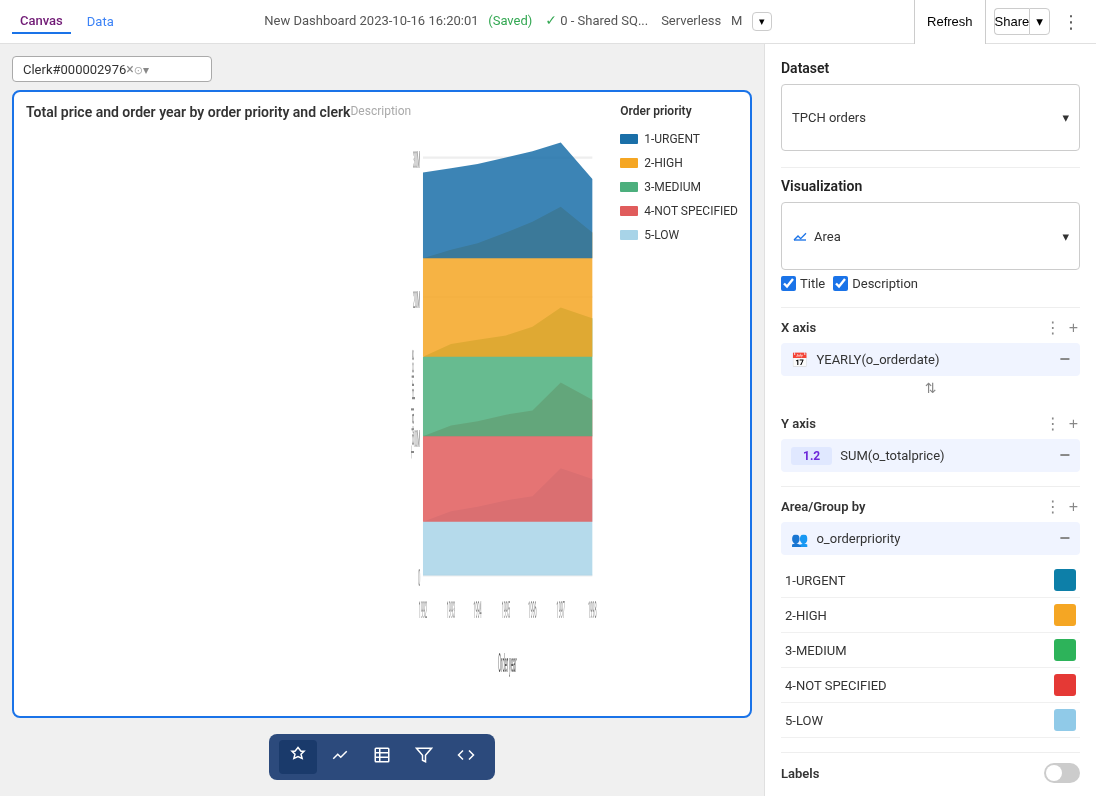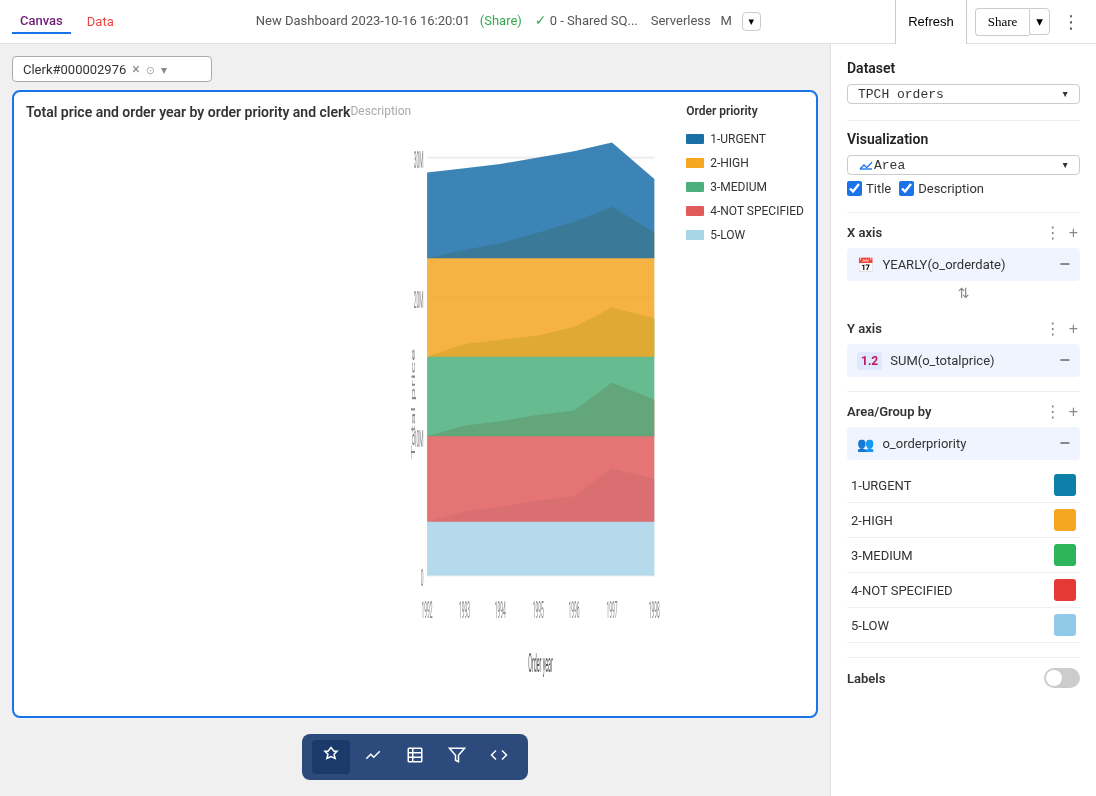--- a/index.html
+++ b/index.html
@@ -1,39 +1,39 @@
 <!DOCTYPE html>
 <html><head>
   <meta charset="utf-8">
   <style>
     * { box-sizing: border-box; margin: 0; padding: 0; }
     body { font-family: -apple-system, BlinkMacSystemFont, 'Segoe UI', Roboto, sans-serif; font-size: 13px; background: #f5f5f5; color: #333; width: 1096px; height: 796px; overflow: hidden; }
 
     
     .header { display: flex; align-items: center; height: 44px; background: #fff; border-bottom: 1px solid #e0e0e0; padding: 0 12px; gap: 8px; }
-    .tab { padding: 4px 8px; cursor: pointer; font-size: 13px; color: #ef4444; }
+    .tab { padding: 4px 8px; cursor: pointer; font-size: 13px; color: #3b82f6; }
     .tab.active { color: #701a75; border-bottom: 2px solid #1a73e8; font-weight: 500; }
     .header-title { flex: 1; text-align: center; font-size: 13px; color: #555; }
     .header-badge { color: #34a853; font-size: 13px; }
     .header-right { display: flex; align-items: center; gap: 8px; }
     .btn { border: 1px solid #ccc; border-radius: 4px; padding: 18px 12px; font-size: 13px; background: #fff; cursor: pointer; }
     .btn-share { display: flex; align-items: center; gap: 0; }
-    .btn-share-main { border: 1px solid #ccc; border-right: none; border-radius: 4px 0 0 4px; padding: 5px 12px; background: #fff; cursor: pointer; font-size: 13px; font-family: Liberation Serif, serif; }
+    .btn-share-main { border: 1px solid #ccc; border-right: none; border-radius: 4px 0 0 4px; padding: 5px 0; background: #fff; cursor: pointer; font-size: 13px; }
     .btn-share-caret { border: 1px solid #ccc; border-radius: 0 4px 4px 0; padding: 5px 6px; background: #fff; cursor: pointer; }
     .btn-more { border: none; background: none; cursor: pointer; font-size: 18px; color: #555; padding: 4px; }
 
     
     .main { display: flex; height: calc(796px - 44px); }
 
     
     .canvas-area { flex: 1; background: #f0f0f0; display: flex; flex-direction: column; padding: 12px; gap: 8px; overflow: hidden; }
 
     
     .filter-bar { display: flex; gap: 8px; }
-    .filter-tag { display: flex; align-items: flex-end; border: 1px solid #aaa; border-radius: 4px; padding: 4px 10px; background: #fff; font-size: 13px; gap: 6px; min-width: 200px; }
+    .filter-tag { display: flex; align-items: flex-end; border: 1px solid #aaa; border-radius: 4px; padding: 4px 10px; background: #fff; font-size: 13px; min-width: 200px; }
     .filter-clear { color: #888; cursor: pointer; font-size: 14px; }
     .filter-arrow { color: #888; cursor: pointer; font-size: 12px; }
 
     
     .chart-container { background: #fff; border: 2px solid #1a73e8; border-radius: 8px; padding: 12px; flex: 1; display: flex; flex-direction: row; min-height: 0; }
     .chart-title { font-size: 14px; font-weight: 600; margin-bottom: 4px; }
     .chart-desc { font-size: 12px; color: #aaa; margin-bottom: 8px; }
     .chart-body { flex: 1; display: flex; min-height: 0; }
     .chart-svg-wrap { flex: 1; min-height: 0; }
     .chart-legend { display: flex; flex-direction: column; justify-content: flex-start; gap: 10px; padding-left: 16px; min-width: 130px; font-size: 12px; }
@@ -41,25 +41,25 @@
     .legend-color { width: 18px; height: 10px; border-radius: 1px; flex-shrink: 0; }
     .legend-title { font-weight: 600; font-size: 12px; margin-bottom: 4px; }
 
     
     .bottom-toolbar { display: flex; justify-content: center; padding: 8px 0 4px 0; }
     .toolbar-panel { background: #2c4a7c; border-radius: 8px; display: flex; align-items: center; padding: 6px 10px; gap: 4px; }
     .toolbar-btn { background: none; border: none; padding: 6px 10px; cursor: pointer; border-radius: 4px; color: #fff; font-size: 16px; }
     .toolbar-btn.active { background: #1a3a6b; }
 
     
-    .right-panel { width: 266px; background: #fff; border-left: 1px solid #e0e0e0; padding: 16px; overflow-y: auto; }
+    .right-panel { width: 332px; background: #fff; border-left: 1px solid #e0e0e0; padding: 16px; overflow-y: auto; }
     .panel-section { margin-bottom: 16px; }
     .panel-label { font-size: 14px; font-weight: 600; margin-bottom: 8px; color: #222; }
-    .dropdown-select { width: 100%; border: 1px solid #ccc; border-radius: 4px; padding: 1px 10px; font-size: 13px; background: #fff; cursor: pointer; display: flex; align-items: center; justify-content: space-between; font-family: Liberation Mono, monospace; }
-    .viz-select { display: flex; align-items: center; }
+    .dropdown-select { width: 100%; border: 1px solid #ccc; border-radius: 4px; padding: 25px 10px; font-size: 13px; background: #fff; cursor: pointer; display: flex; align-items: center; justify-content: space-between; }
+    .viz-select { display: flex; align-items: center; gap: 6px; }
     .checkbox-row { display: flex; align-items: center; gap: 8px; margin-top: 6px; }
     .checkbox-item { display: flex; align-items: center; gap: 4px; font-size: 13px; }
     input[type=checkbox] { width: 15px; height: 15px; accent-color: #1a73e8; }
     .axis-section { margin-bottom: 14px; }
     .axis-header { display: flex; align-items: center; justify-content: space-between; margin-bottom: 6px; }
     .axis-label { font-size: 13px; font-weight: 600; }
     .axis-actions { display: flex; gap: 4px; }
     .axis-action-btn { background: none; border: none; cursor: pointer; color: #888; font-size: 16px; padding: 0 2px; }
     .axis-item { display: flex; align-items: center; background: #f0f4ff; border-radius: 4px; padding: 6px 10px; font-size: 13px; gap: 8px; justify-content: space-between; }
     .axis-item-inner { display: flex; align-items: center; gap: 8px; }
@@ -67,32 +67,32 @@
     .axis-minus { background: none; border: none; cursor: pointer; color: #888; font-size: 18px; font-weight: bold; }
     .color-group-section { margin-bottom: 14px; }
     .color-group-item { display: flex; align-items: center; gap: 8px; background: #f0f4ff; border-radius: 4px; padding: 6px 10px; font-size: 13px; justify-content: space-between; }
     .color-entries { margin-top: 8px; }
     .color-entry { display: flex; align-items: center; justify-content: space-between; padding: 6px 4px; font-size: 13px; border-bottom: 1px solid #f0f0f0; }
     .color-swatch { width: 22px; height: 22px; border-radius: 3px; }
     .labels-row { display: flex; align-items: center; justify-content: space-between; }
     .toggle { width: 36px; height: 20px; background: #ccc; border-radius: 10px; position: relative; cursor: pointer; }
     .toggle-knob { width: 16px; height: 16px; background: #fff; border-radius: 50%; position: absolute; top: 2px; left: 2px; }
     .divider { height: 1px; background: #eee; margin: 10px 0; }
-    .type-icon { font-size: 12px; background: #e0e8ff; padding: 2px 4px; border-radius: 3px; color: #be185d; font-weight: 700; }
+    .type-icon { font-size: 12px; background: #e0e8ff; padding: 2px 12px; border-radius: 3px; color: #6d28d9; font-weight: 700; }
   </style>
 </head>
 <body>
 
 <div class="header">
   <div class="tab active">Canvas</div>
   <div class="tab">Data</div>
   <div class="header-title">
     <span>New Dashboard 2023-10-16 16:20:01</span>
     &nbsp;
-    <span class="header-badge">(Share)</span>
+    <span class="header-badge">(Saved)</span>
     &nbsp;&nbsp;
     <span>
       <span style="color:#34a853; font-size:14px;">✓</span>
       <span>0 - Shared SQ...</span>
     </span>
     &nbsp;&nbsp;
     <span>Serverless</span>
     &nbsp;
     <span>M</span>
     &nbsp;

